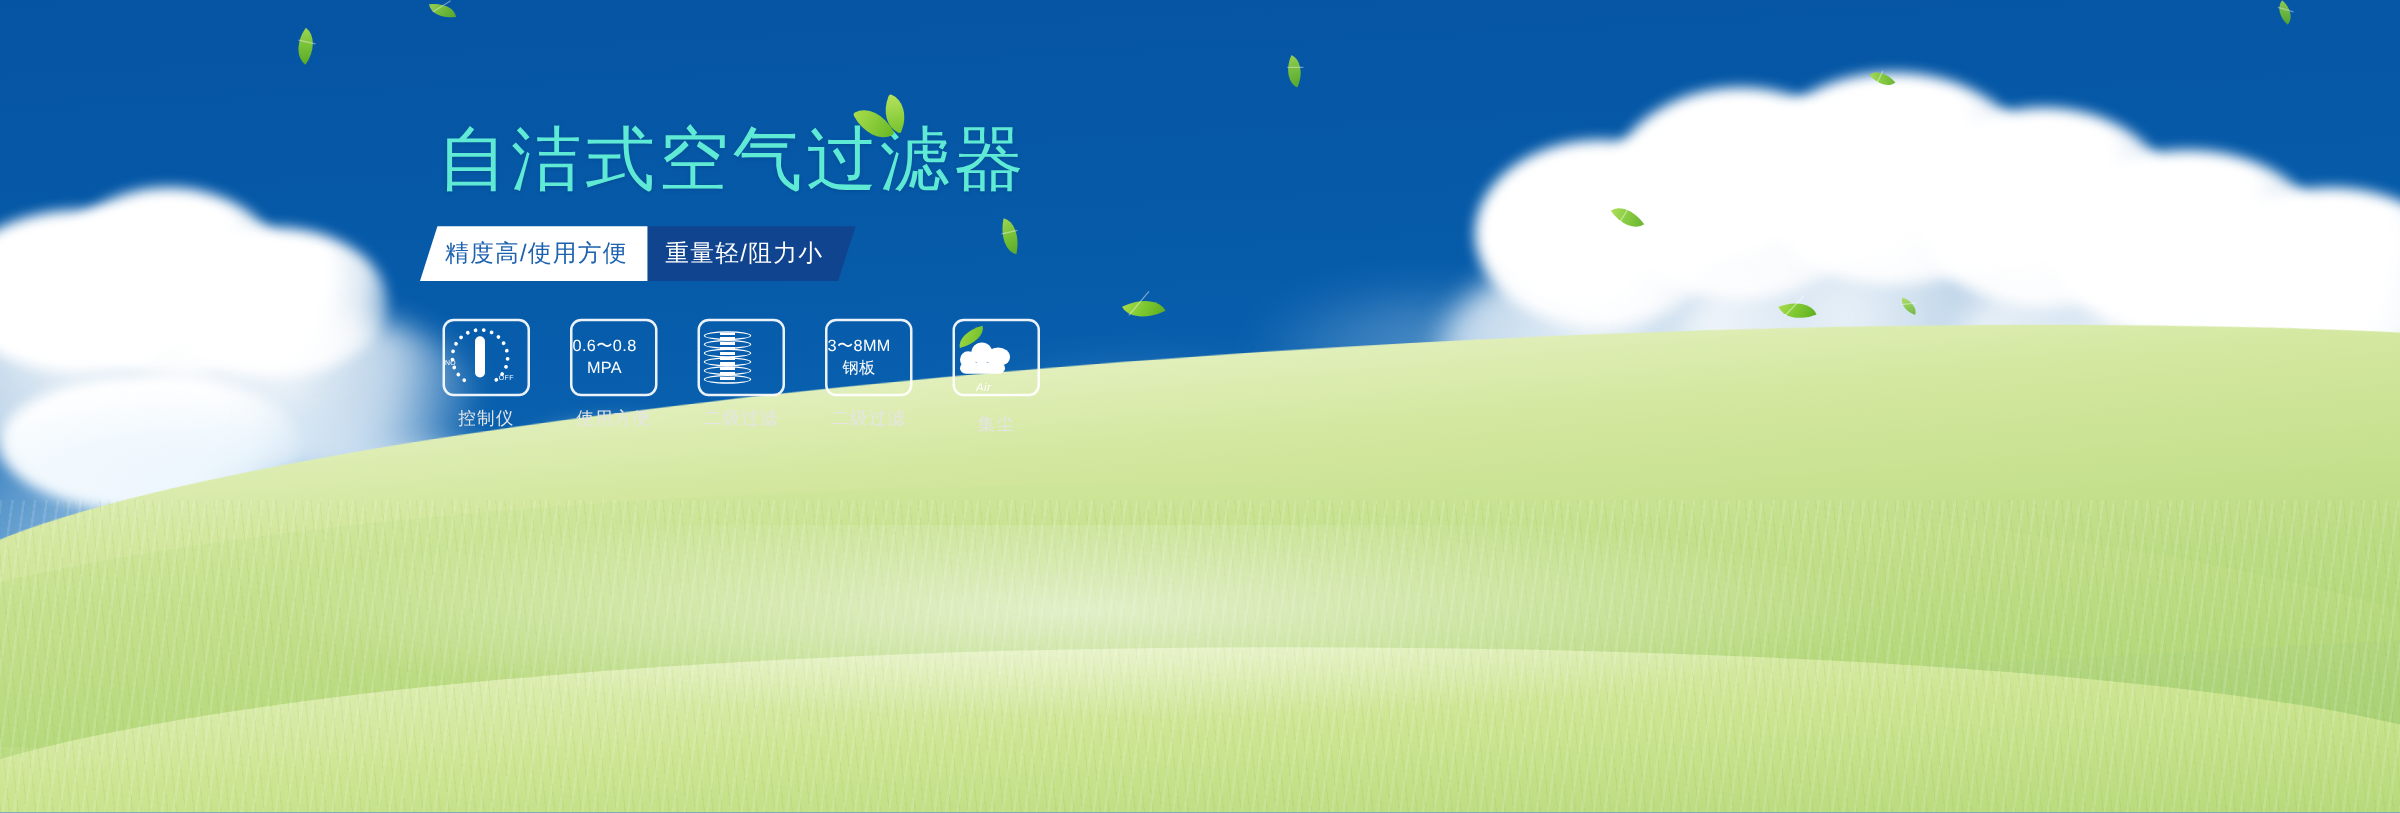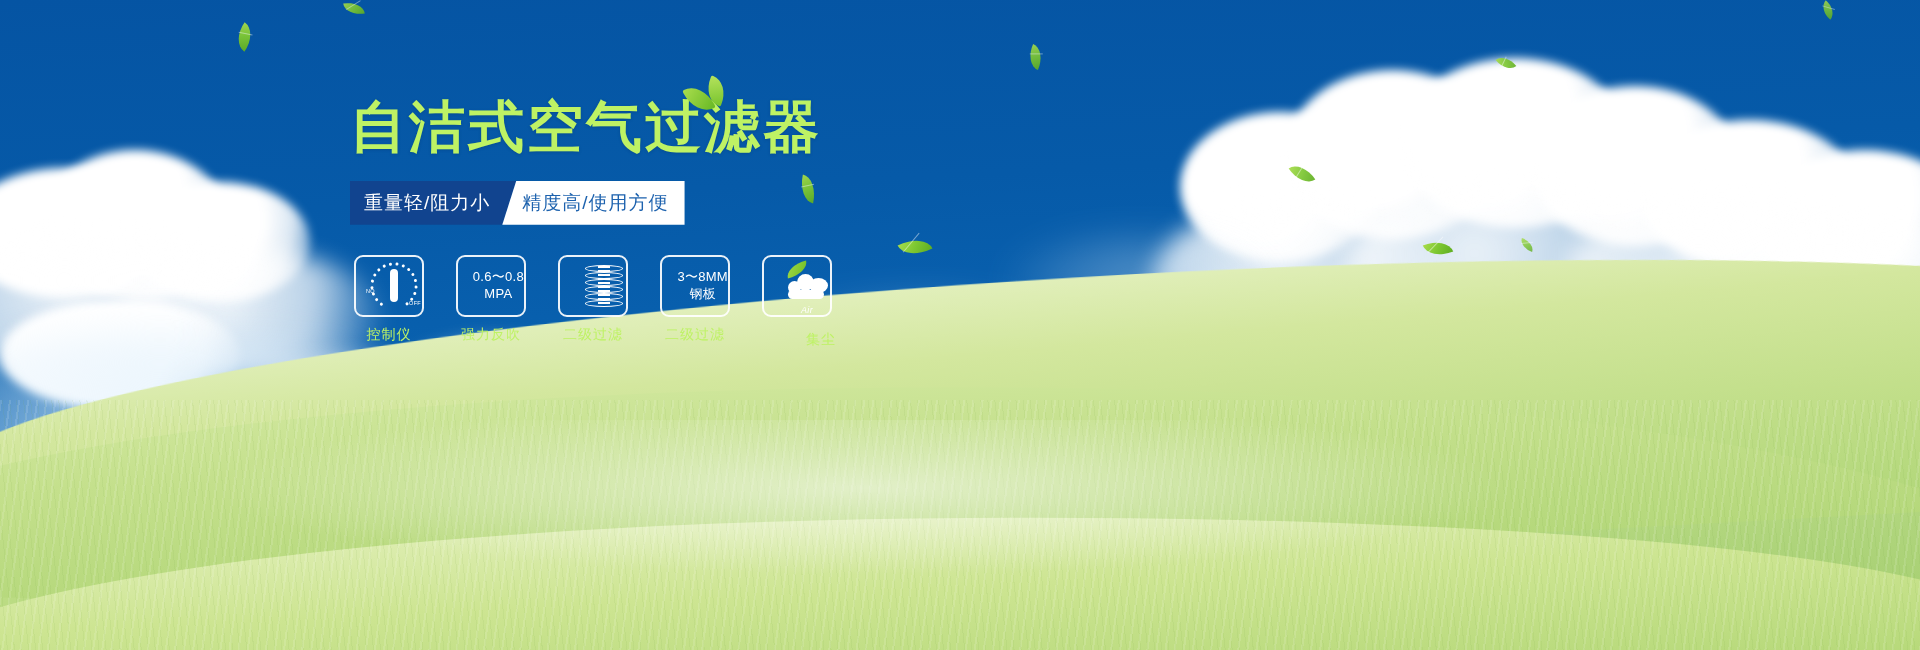--- a/index.html
+++ b/index.html
@@ -101,22 +101,22 @@
   
   .content {
     position: absolute;
     left: 350px; top: 96px;
     width: 720px;
   }
 
   .title {
     font-size: 56px;
     letter-spacing: 3px;
-    color: #bef264;
-    font-weight: 700;
+    color: #5eead4;
+    font-weight: 400;
     line-height: 1.12;
     white-space: nowrap;
     text-shadow: 0 1px 3px rgba(0,40,90,.25);
   }
   .title-leaf-a {
     position:absolute; left: 338px; top: -12px;
     width: 22px; height: 30px;
     background: linear-gradient(150deg,#a9dd4d,#67b824);
     border-radius: 2px 100% 2px 100%;
     transform: rotate(-28deg);
@@ -163,34 +163,34 @@
     margin-top: 30px;
     display: flex;
     gap: 24px;
   }
   .feature { width: 78px; text-align: center; }
   .feature-box {
     width: 70px; height: 62px;
     margin: 0 auto;
     border: 2px solid rgba(255,255,255,.92);
     border-radius: 9px;
-    display: flex; align-items: flex-end; justify-content: center;
+    display: flex; align-items: flex-start; justify-content: center;
     flex-direction: column;
     position: relative;
   }
   .feature-text {
     color: #fff;
     font-size: 13px;
     line-height: 1.25;
     letter-spacing: .3px;
     text-align: center;
   }
   .feature-label {
     margin-top: 9px;
-    color: #bef264;
+    color: #e5e5e5;
     font-size: 14px;
     letter-spacing: 1px;
     white-space: nowrap;
   }
 
   
   .ico-gauge { position: relative; width: 56px; height: 46px; }
   .gauge-dots { position:absolute; inset:0; }
   .gauge-dots i {
     position:absolute; width: 3.2px; height: 3.2px;
@@ -324,22 +324,22 @@
 
   <div class="content">
 
     <div style="position:relative;">
       <h1 class="title">自洁式空气过滤器</h1>
       <span class="title-leaf-a"></span>
       <span class="title-leaf-b"></span>
     </div>
 
     <div class="taglines">
+      <div class="tag tag-light">精度高/使用方便</div>
       <div class="tag tag-dark">重量轻/阻力小</div>
-      <div class="tag tag-light">精度高/使用方便</div>
     </div>
 
     <div class="features">
 
       <div class="feature">
         <div class="feature-box">
           <div class="ico-gauge">
             <div class="gauge-dots">
               <i style="transform:translate(-50%,-50%) rotate(-145deg) translateY(-22px);"></i>
               <i style="transform:translate(-50%,-50%) rotate(-128deg) translateY(-22px);"></i>
@@ -368,21 +368,21 @@
         <div class="feature-label">控制仪</div>
       </div>
 
       <div class="feature">
         <div class="feature-box">
           <div class="feature-text">
             <div>0.6〜0.8</div>
             <div>MPA</div>
           </div>
         </div>
-        <div class="feature-label">强力反吹</div>
+        <div class="feature-label">使用方便</div>
       </div>
 
       <div class="feature">
         <div class="feature-box">
           <div class="ico-stack">
             <div class="core"></div>
             <div class="disc" style="top:1px;"></div>
             <div class="disc" style="top:8px;"></div>
             <div class="disc" style="top:15px;"></div>
             <div class="disc" style="top:22px;"></div>
@@ -407,18 +407,18 @@
         <div class="feature-box">
           <div class="ico-cloud">
             <span class="cloud-leaf"></span>
             <span class="cb" style="left:4px;  top:12px; width:13px; height:13px;"></span>
             <span class="cb" style="left:13px; top:5px;  width:17px; height:17px;"></span>
             <span class="cb" style="left:25px; top:9px;  width:19px; height:15px;"></span>
             <span class="bar"></span>
             <span class="air">Air</span>
           </div>
         </div>
-        <div class="feature-label" style="margin-top:14px;text-align:right;">集尘</div>
+        <div class="feature-label" style="margin-top:14px;">集尘</div>
       </div>
 
     </div>
   </div>
 </div>
 
 </body></html>

